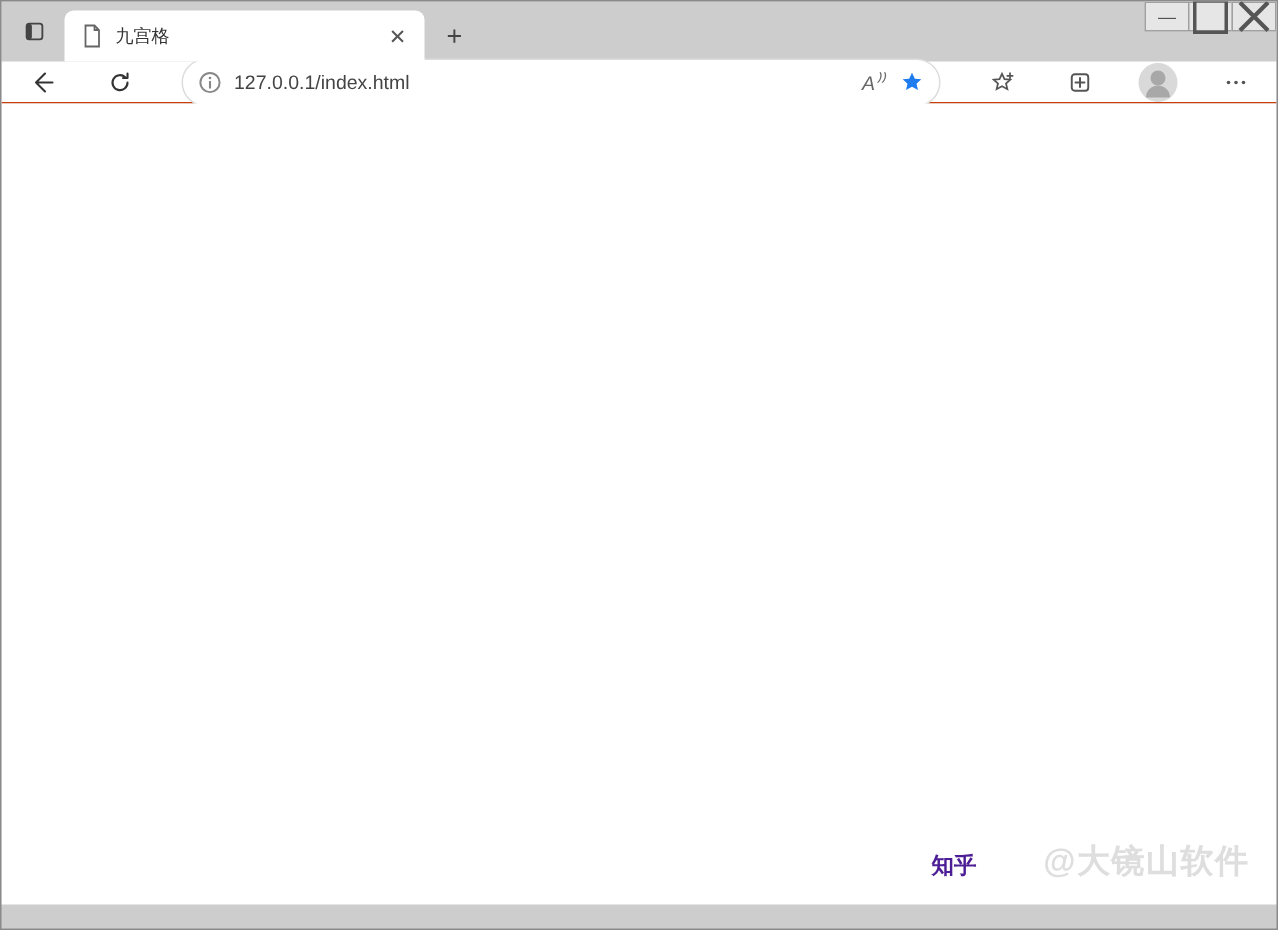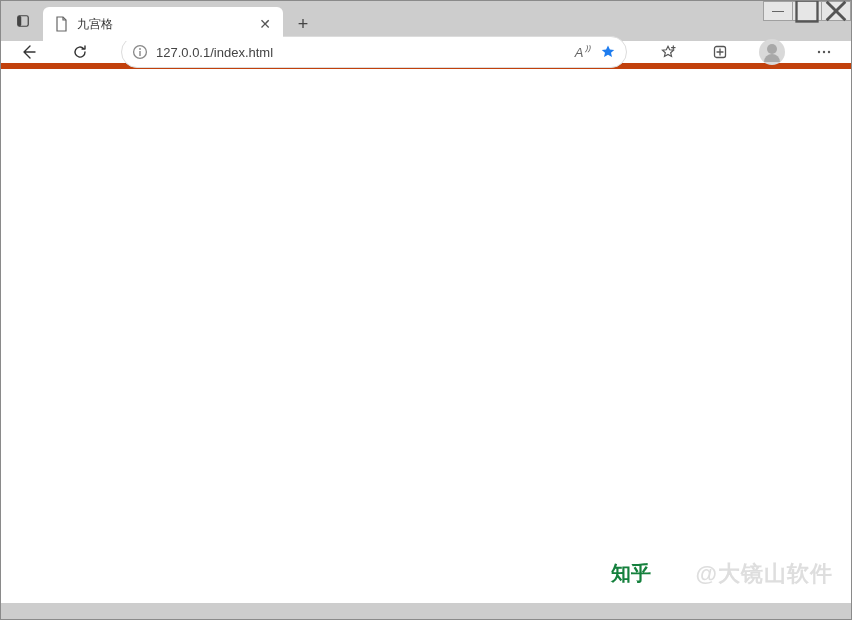--- a/index.html
+++ b/index.html
@@ -66,21 +66,21 @@
       margin-left: 6px; margin-bottom: 3px;
       color: #444; font-size: 18px;
     }
     .toolbar {
       height: 28px;
       background: #fff;
       display: flex;
       align-items: center;
       padding: 0 10px;
       gap: 18px;
-      border-bottom: 6px solid #c2410c;
+      border-bottom: 1px solid #c2410c;
     }
     .tool-btn {
       width: 34px; height: 34px;
       display: flex; align-items: center; justify-content: center;
       border-radius: 4px;
       color: #555;
     }
     .tool-btn svg { width: 16px; height: 16px; }
     .addressbar {
       flex: 1;
@@ -136,22 +136,22 @@
       color: #dedede;
       font-size: 22px;
       font-family: "Microsoft YaHei", sans-serif;
       letter-spacing: 1px;
       user-select: none;
       font-weight: bold;
     }
     .zhihu-mark {
       position: absolute;
       right: 200px; bottom: 16px;
-      color: #15803d;
-      font-size: 20px;
+      color: #4c1d95;
+      font-size: 15px;
       font-weight: bold;
     }
     .page-icon {
       width: 16px; height: 16px; flex-shrink: 0;
     }
   </style>
 </head>
 <body>
 
 <div class="window-controls">

